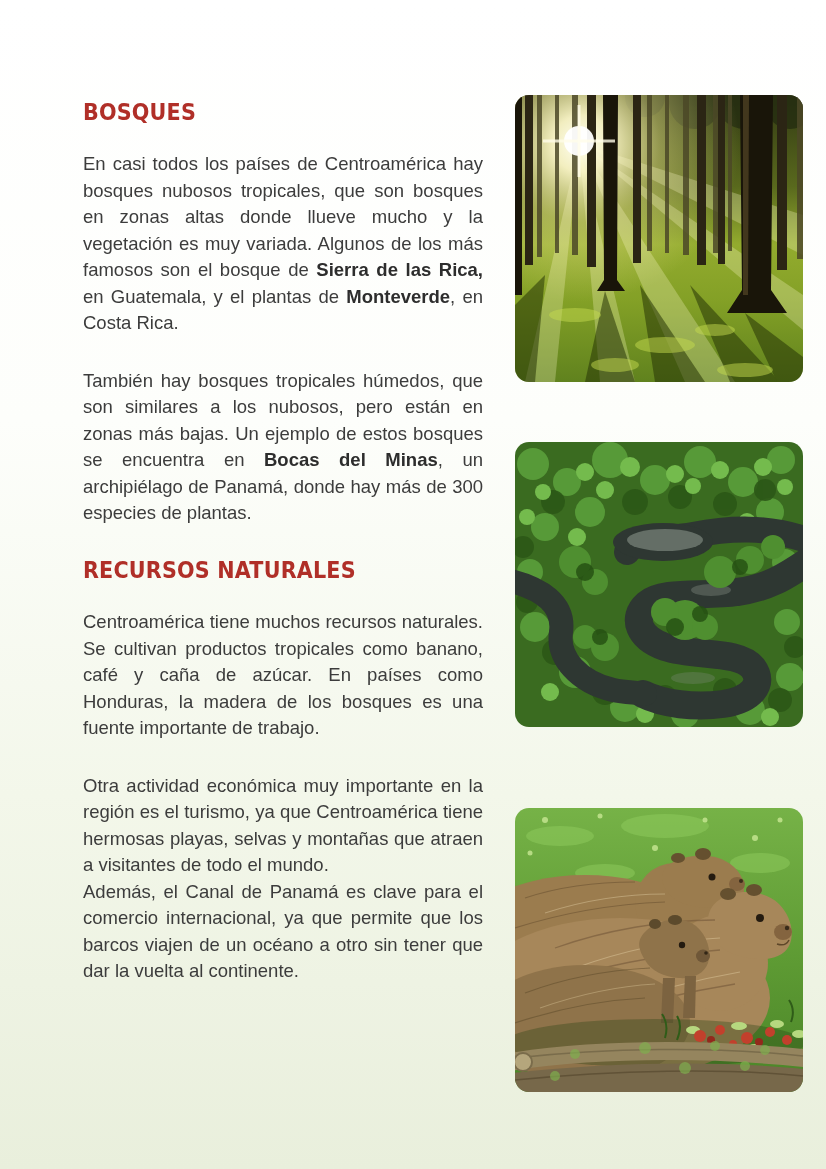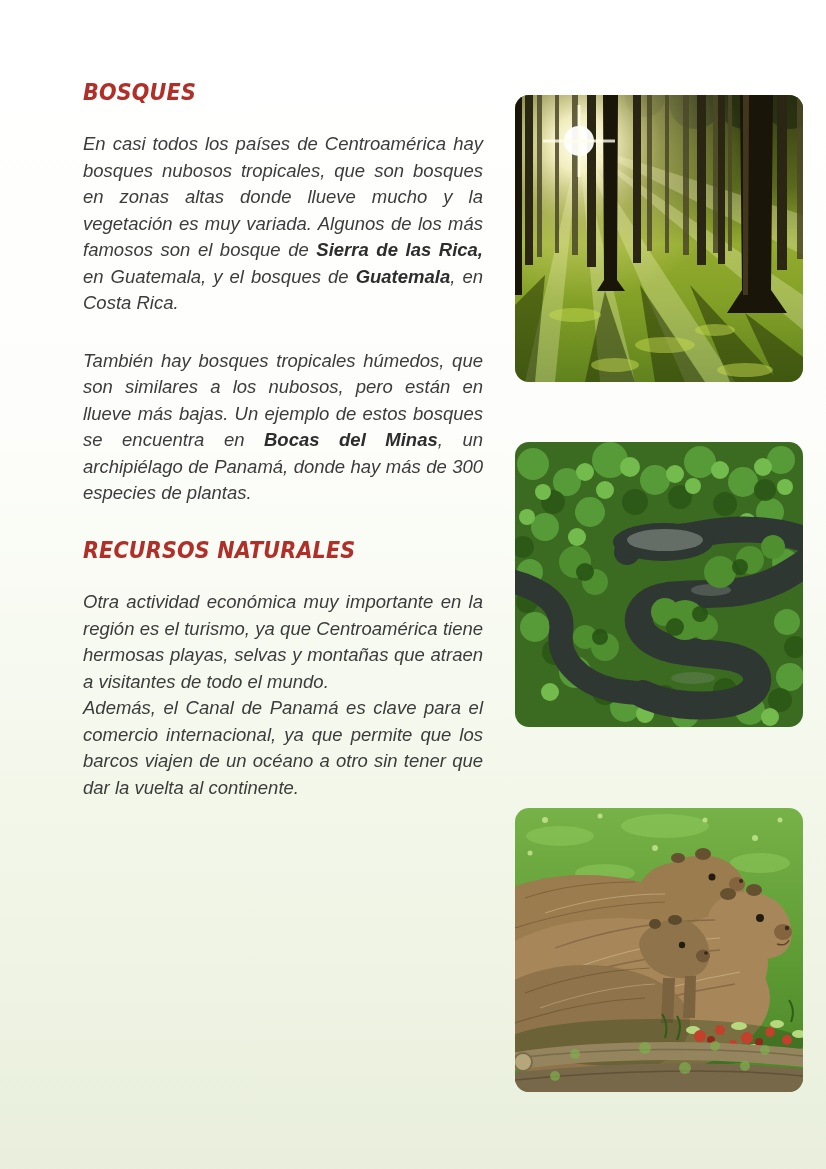--- a/index.html
+++ b/index.html
@@ -3,21 +3,21 @@
 <meta charset="utf-8">
 <style>
   html, body { margin: 0; padding: 0; }
   body {
     width: 826px; height: 1169px;
     position: relative; overflow: hidden;
     background: linear-gradient(180deg, #ffffff 0%, #fdfefb 36%, #f3f7ea 68%, #e9efdc 100%);
     font-family: "Liberation Sans", sans-serif;
   }
   .text-col {
-    position: absolute; left: 83px; top: 80px; width: 400px; font-style: italic;
+    position: absolute; left: 83px; top: 100px; width: 400px;
   }
   h2.sec-heading {
     font-family: "DejaVu Sans", "Liberation Sans", sans-serif;
     font-weight: 800;
     color: var(--heading-red, #b02f28);
     font-size: 23px; line-height: 1.1;
     letter-spacing: 0.2px;
     margin: 0 0 26px 0;
     transform: scaleX(0.9); transform-origin: left center;
   }
@@ -39,24 +39,25 @@
   #photo-river  { top: 442px; height: 285px; }
   #photo-capy   { top: 808px; height: 284px; }
 </style>
 </head>
 <body>
 
 <main>
 
   <section class="text-col">
     <h2 class="sec-heading">BOSQUES</h2>
-    <p class="body-par"><span>En casi todos los países de Centroamérica hay bosques nubosos tropicales, que son bosques en zonas altas donde llueve mucho y la vegetación es muy variada. Algunos de los más famosos son el bosque de </span><strong>Sierra de las Rica,</strong><span> en Guatemala, y el bosques de </span><strong>Guatemala</strong><span>, en Costa Rica.</span></p>
-    <p class="body-par"><span>También hay bosques tropicales húmedos, que son similares a los nubosos, pero están en llueve más bajas. Un ejemplo de estos bosques se encuentra en </span><strong>Bocas del Minas</strong><span>, un archipiélago de Panamá, donde hay más de 300 especies de plantas.</span></p>
+    <p class="body-par"><span>En casi todos los países de Centroamérica hay bosques nubosos tropicales, que son bosques en zonas altas donde llueve mucho y la vegetación es muy variada. Algunos de los más famosos son el bosque de </span><strong>Sierra de las Rica,</strong><span> en Guatemala, y el plantas de </span><strong>Monteverde</strong><span>, en Costa Rica.</span></p>
+    <p class="body-par"><span>También hay bosques tropicales húmedos, que son similares a los nubosos, pero están en zonas más bajas. Un ejemplo de estos bosques se encuentra en </span><strong>Bocas del Minas</strong><span>, un archipiélago de Panamá, donde hay más de 300 especies de plantas.</span></p>
 
     <h2 class="sec-heading second">RECURSOS NATURALES</h2>
+    <p class="body-par"><span>Centroamérica tiene muchos recursos naturales. Se cultivan productos tropicales como banano, café y caña de azúcar. En países como Honduras, la madera de los bosques es una fuente importante de trabajo.</span></p>
     <p class="body-par preline"><span>Otra actividad económica muy importante en la región es el turismo, ya que Centroamérica tiene hermosas playas, selvas y montañas que atraen a visitantes de todo el mundo.
 Además, el Canal de Panamá es clave para el comercio internacional, ya que permite que los barcos viajen de un océano a otro sin tener que dar la vuelta al continente.</span></p>
   </section>
 
   <figure class="photo" id="photo-forest" aria-label="Sunlight shining through tall tree trunks onto bright mossy forest floor">
     <svg viewBox="0 0 288 287" preserveAspectRatio="none">
       <defs>
         <linearGradient id="g-fbg" x1="0" y1="0" x2="0" y2="1">
           <stop offset="0" stop-color="#333a14"></stop>
           <stop offset="0.32" stop-color="#59691d"></stop>

